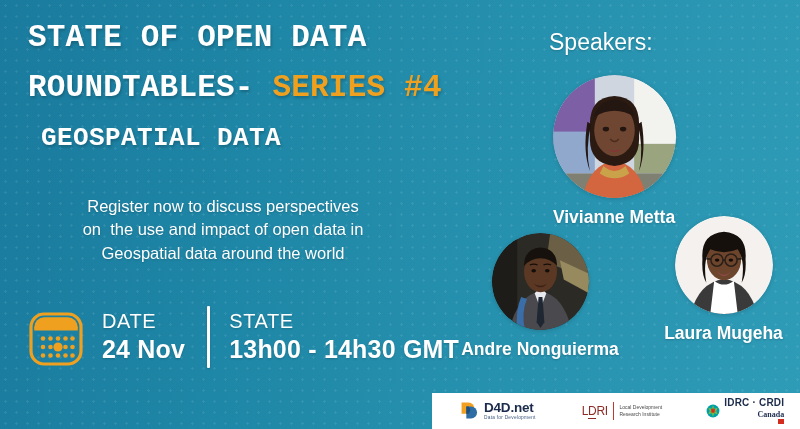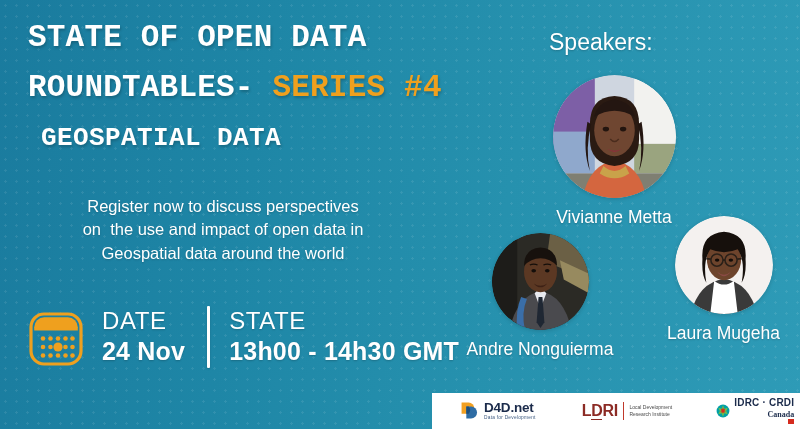--- a/index.html
+++ b/index.html
@@ -79,21 +79,21 @@
     flex: none;
     margin-right: 18px;
     margin-top: 4px;
   }
   .dt-block {
     display: flex;
     flex-direction: column;
     justify-content: center;
   }
   .dt-label {
-    font-size: 24px;
+    font-size: 20px;
     font-weight: 400;
     letter-spacing: 0.6px;
     line-height: 1.25;
     text-shadow: 0 1px 2px rgba(0,0,0,0.18);
   }
   .dt-value {
     font-size: 25px;
     font-weight: bold;
     letter-spacing: 0.2px;
     line-height: 1.25;
@@ -124,21 +124,21 @@
   .speaker .avatar {
     border-radius: 50%;
     overflow: hidden;
     position: relative;
     margin: 0 auto;
     box-shadow: 0 1px 4px rgba(0,0,0,0.16);
   }
   .speaker .sp-name {
     margin-top: 9px;
     font-size: 17.5px;
-    font-weight: 400;
+    font-weight: 700;
     white-space: nowrap;
     text-shadow: 0 1px 2px rgba(0,0,0,0.2);
   }
   #speaker-0 { left: 524px; top: 75px; width: 180px; }
   #speaker-0 .avatar { width: 123px; height: 123px; }
   #speaker-1 { left: 444px; top: 233px; width: 192px; }
   #speaker-1 .avatar { width: 97px; height: 97px; }
   #speaker-2 { left: 651px; top: 216px; width: 145px; }
   #speaker-2 .avatar { width: 98px; height: 98px; }
 
@@ -172,22 +172,22 @@
   }
   .d4d-tag {
     font-size: 4.8px;
     color: #3d5a80;
     letter-spacing: 0.25px;
     margin-top: 2px;
     line-height: 1;
   }
 
   .ldri-name {
-    font-size: 16px;
-    font-weight: bold;
+    font-size: 12px;
+    font-weight: normal;
     color: #8c2b25;
     letter-spacing: -0.3px;
     line-height: 1;
   }
   .ldri-name .u { border-bottom: 1.6px solid #8c2b25; }
   .ldri-rule {
     width: 1.6px;
     height: 18px;
     background: #c0392b;
     margin: 0 5px;

